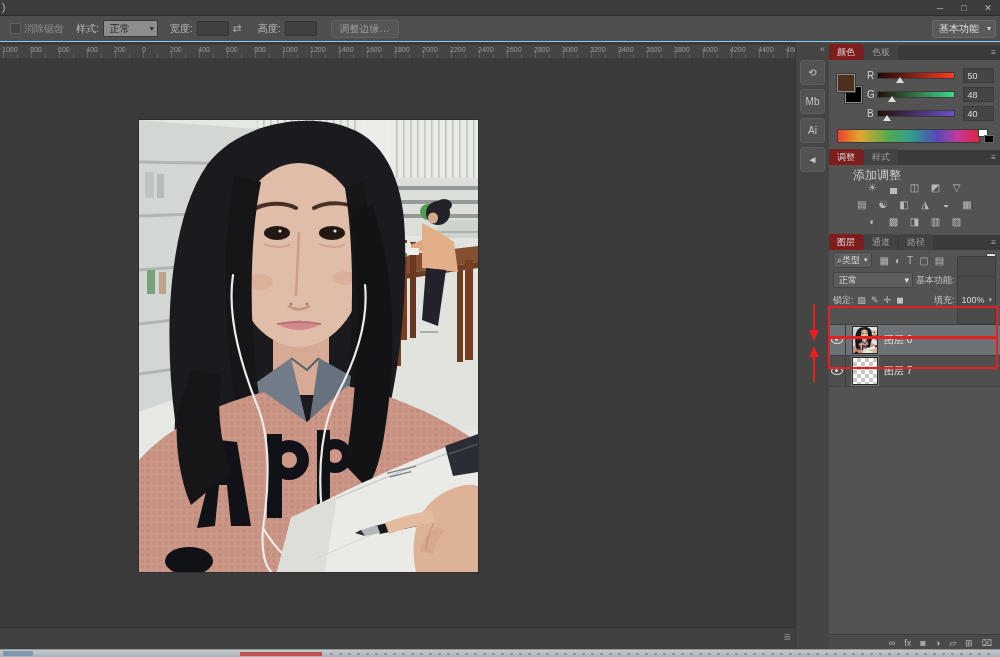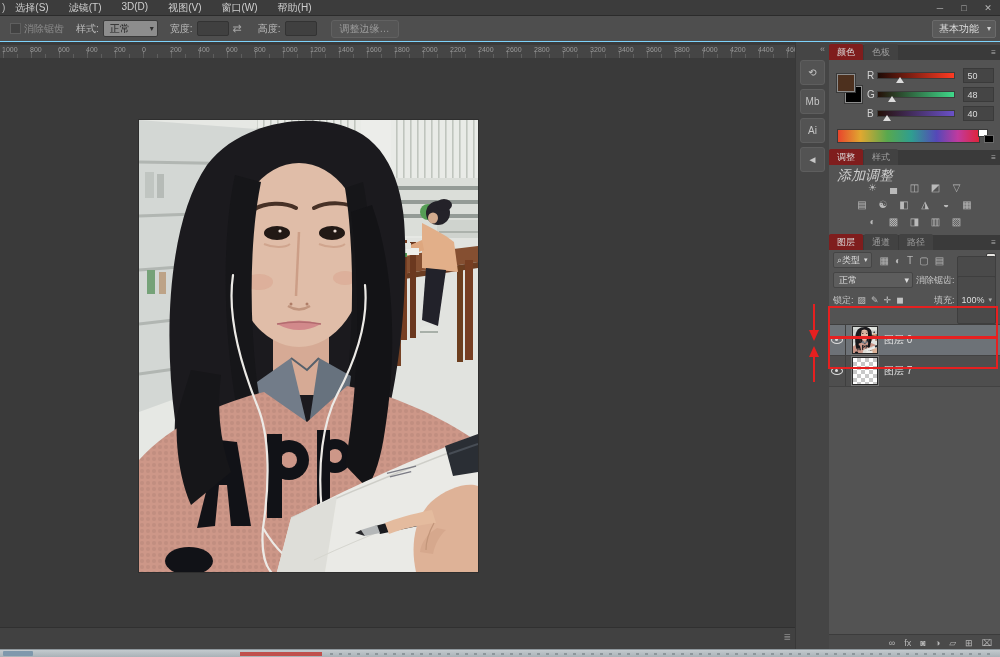--- a/index.html
+++ b/index.html
@@ -65,21 +65,21 @@
             border-bottom:6px solid #dcdcdc;margin-left:-4px;}
   .ch-value{margin-left:8px;width:32px;height:13px;background:#454545;border:1px solid #3a3a3a;font-size:9px;color:#ddd;
             display:flex;align-items:center;padding-left:4px;}
   .spectrum{position:absolute;left:8px;right:20px;bottom:7px;height:12px;border:1px solid #3a3a3a;
             background:linear-gradient(to right,#e8452c,#e8b12c,#3f9e4d,#2ca0a8,#3c3cc8,#c82cb4,#e01builder 0%);
             background:linear-gradient(to right,#e8452c 0%,#e0a830 16%,#58a84e 35%,#2f9e90 52%,#5548b8 70%,#c03a9e 85%,#e0243a 100%);}
   .spec-w{position:absolute;right:12px;bottom:13px;width:8px;height:6px;background:#fff;border:1px solid #3a3a3a;}
   .spec-b{position:absolute;right:6px;bottom:7px;width:8px;height:6px;background:#000;border:1px solid #6a6a6a;}
   
   .panel-adjust{top:108px;height:85px;}
-  .add-label{position:absolute;left:8px;top:2px;font-size:14px;color:#cdcdcd;font-style:italic;}
+  .add-label{position:absolute;left:24px;top:2px;font-size:12px;color:#cdcdcd;}
   .adjust-grid{position:absolute;top:15px;left:0;right:0;}
   .adj-row{display:flex;justify-content:center;gap:7px;margin-bottom:4px;}
   .adj-icon{width:14px;height:13px;font-size:10px;line-height:13px;text-align:center;color:#b9b9b9;}
   
   .panel-layers{top:193px;bottom:0;}
   .lp-row{display:flex;align-items:center;height:20px;padding:0 4px;font-size:9px;color:#c6c6c6;}
   .kind-combo{display:inline-flex;align-items:center;background:#5d5d5d;border:1px solid #454545;border-radius:2px;
               height:14px;padding:0 3px;color:#ddd;}
   .kind-combo .chev{font-size:7px;margin-left:4px;}
   .layer-filter-icons{display:flex;gap:6px;margin-left:8px;}
@@ -232,28 +232,20 @@
       <path d="M295,403 C290,412 287,422 287,430" stroke="#c89a7e" stroke-width="1.2" fill="none"></path>
       <rect width="339" height="452" fill="#000" opacity="0.03"></rect>
     </symbol>
   </defs>
 </svg>
 
 <div class="app">
 
   <div class="menubar">
     <span class="menu-frag">)</span>
-    <div class="menubar-items">
-        <span class="menu-item">选择(S)</span>
-        <span class="menu-item">滤镜(T)</span>
-        <span class="menu-item">3D(D)</span>
-        <span class="menu-item">视图(V)</span>
-        <span class="menu-item">窗口(W)</span>
-        <span class="menu-item">帮助(H)</span>
-      </div>
     <div class="win-controls">
       <span class="win-btn">─</span>
       <span class="win-btn">□</span>
       <span class="win-btn">✕</span>
     </div>
   </div>
 
   <div class="optionsbar">
     <span class="cb"></span>
     <span class="ob-dim">消除锯齿</span>
@@ -422,21 +414,21 @@
               <span class="lf-icon">▢</span>
               <span class="lf-icon">▤</span>
             </span>
           <span class="toggle"></span>
         </div>
         <div class="lp-row">
           <span class="blend-combo">
             <span>正常</span>
             <span class="chev">▾</span>
           </span>
-          <span class="ml-auto">消除锯齿:</span>
+          <span class="ml-auto">基本功能:</span>
           <span class="val-combo">
             <span>100%</span>
             <span class="chev">▾</span>
           </span>
         </div>
         <div class="lp-row">
           <span>锁定:</span>
           <span class="lock-icons">
               <span class="lk-icon">▨</span>
               <span class="lk-icon">✎</span>

